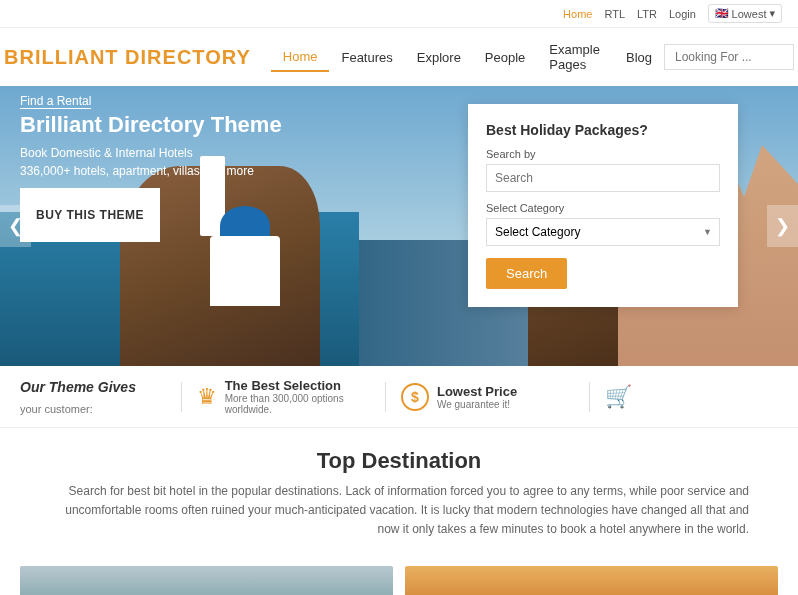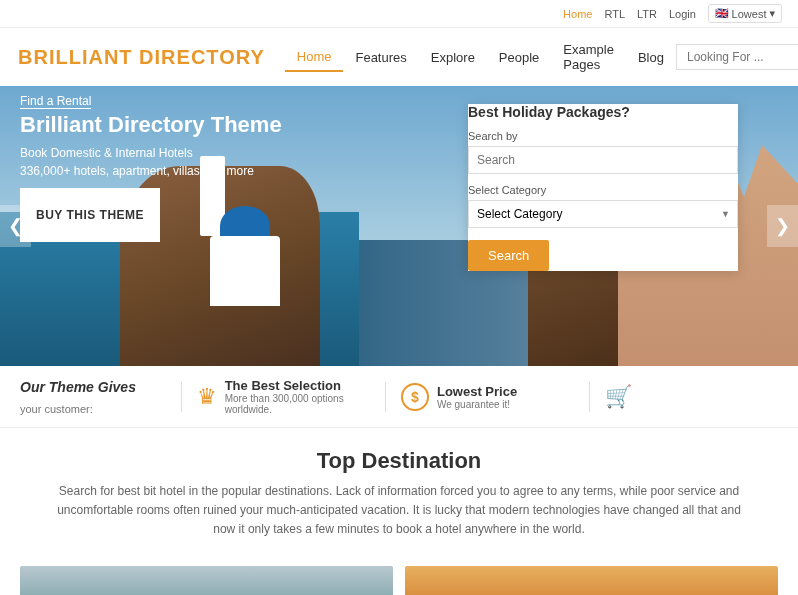--- a/index.html
+++ b/index.html
@@ -17,21 +17,21 @@
       border-bottom: 1px solid #eee;
     }
     .top-bar a { color: #555; text-decoration: none; margin: 0 6px; }
     .top-bar a.active { color: #e8972a; }
     .top-bar .flag { display: inline-flex; align-items: center; gap: 3px; margin-left: 6px; border: 1px solid #ddd; padding: 2px 6px; border-radius: 3px; cursor: pointer; }
 
     
     .header {
       display: flex;
       align-items: center;
-      padding: 8px 18px;
+      padding: 8px 4px;
       background: #fff;
     }
     .logo {
       font-size: 20px;
       font-weight: bold;
       color: #e8972a;
       letter-spacing: 1px;
       flex: 0 0 auto;
       margin-right: 20px;
     }
@@ -169,20 +169,21 @@
       cursor: pointer;
       letter-spacing: 0.5px;
     }
 
     
     .search-panel {
       position: absolute;
       top: 18px; right: 60px;
       background: #fff;
       width: 270px;
+      padding: 18px;
       z-index: 15;
       box-shadow: 0 2px 12px rgba(0,0,0,0.15);
     }
     .search-panel h3 { font-size: 14px; font-weight: bold; margin-bottom: 10px; color: #333; }
     .search-panel label { font-size: 11px; color: #555; display: block; margin-bottom: 4px; }
     .search-panel input[type="text"] {
       width: 100%;
       border: 1px solid #ddd;
       padding: 6px 8px;
       font-size: 12px;
@@ -245,21 +246,21 @@
     .feature-item:first-child .feat-label { font-size: 14px; font-weight: 600; color: #333; font-style: italic; }
     .feature-item:first-child .feat-sub { font-size: 11px; color: #777; }
     .feat-icon { font-size: 22px; color: #e8972a; }
     .feat-text .feat-label { font-size: 13px; font-weight: 600; color: #333; }
     .feat-text .feat-sub { font-size: 10px; color: #777; }
     .feat-divider { width: 1px; height: 30px; background: #ddd; margin: 0 15px; }
 
     
     .section { padding: 20px 20px 12px; }
     .section-title { font-size: 22px; font-weight: bold; text-align: center; color: #333; margin-bottom: 8px; }
-    .section-desc { font-size: 12px; color: #666; text-align: center; line-height: 1.6; max-width: 700px; margin: 4px auto 14px; }
+    .section-desc { font-size: 12px; color: #666; text-align: right; line-height: 1.6; max-width: 700px; margin: 4px auto 14px; }
 
     
     .dest-grid {
       display: flex;
       gap: 12px;
       padding: 0 20px 10px;
     }
     .dest-card {
       flex: 1;
       height: 110px;

